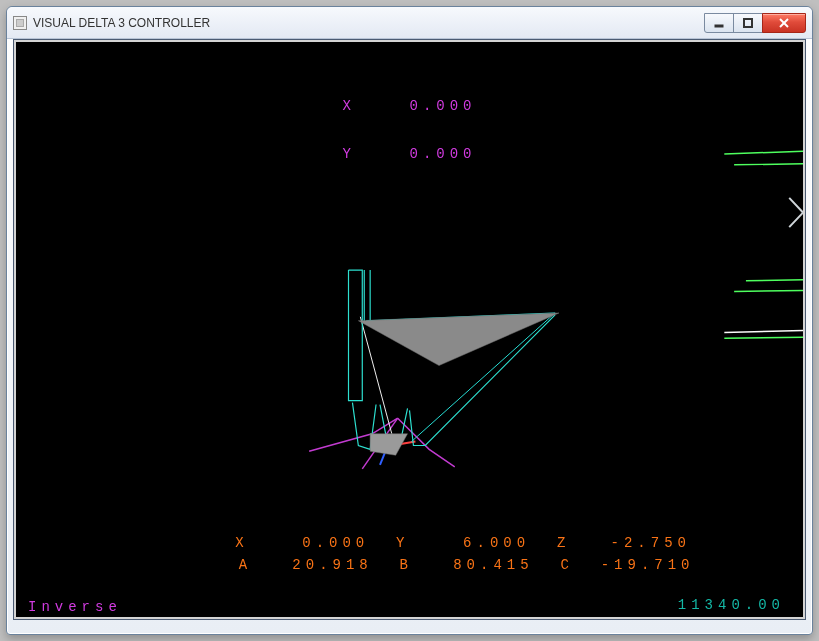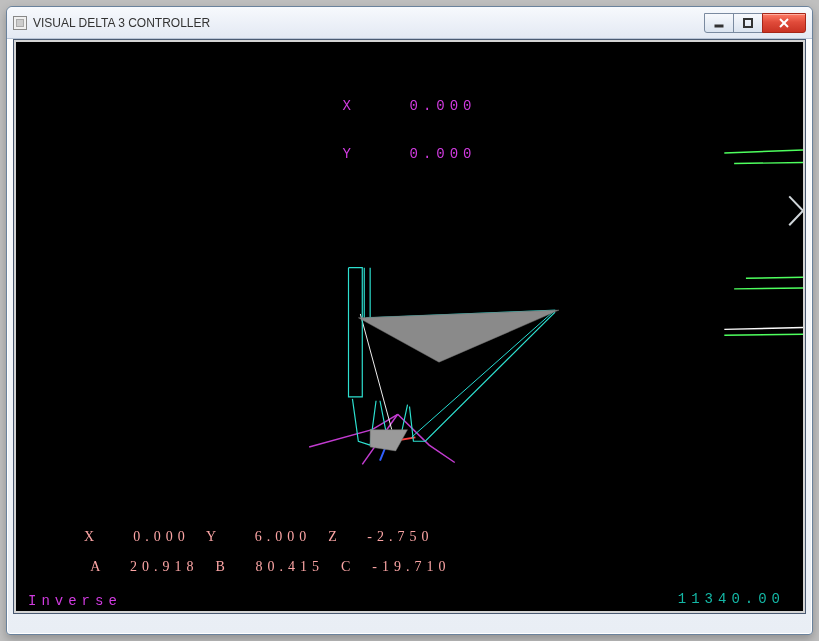--- a/index.html
+++ b/index.html
@@ -63,21 +63,21 @@
     background: linear-gradient(#ff7b66,#e04b3a 45%,#c93324);
     border-color:#a62618; color:#fff; width:44px;
     box-shadow: inset 0 1px 0 rgba(255,255,255,.4);
   }
   .caption-btn svg { width:10px; height:10px; display:block; stroke:#333; fill:#333; }
   .caption-btn:last-child svg { stroke:#fff; fill:#fff; }
 
   
   .client {
     flex:1;
-    margin: 0 6px 20px 6px;
+    margin: 0 6px 14px 6px;
     border: 1px solid #4a5a72;
     background: #d4d4d4;
     position: relative;
     overflow: hidden;
   }
   .glview {
     position:absolute; left:2px; right:2px; top:2px; bottom:2px;
     background:#000;
   }
   .ro {
@@ -88,26 +88,25 @@
     white-space: pre;
   }
   .top-coords {
     top: 24px; left: 0; right: 0;
     text-align: center;
     color: #d13be0;
   }
   .top-coords .line { display:block; }
   .bottom-line {
     left:0; right:0;
-    text-align:left;
-    color:#fca5a5;
-    font-family:Liberation Serif, serif;
+    text-align:center;
+    color:#f97316;
   }
   .bl1 { bottom: 50px; }
-  .bl2 { bottom: 20px; padding-left: 7px; }
+  .bl2 { bottom: 28px; padding-left: 7px; }
   .mode-label {
     left: 12px; bottom: 2px;
     color:#d13be0;
   }
   .frame-count {
     right: 18px; bottom: 4px;
     color:#14b8a6;
   }
 
   

